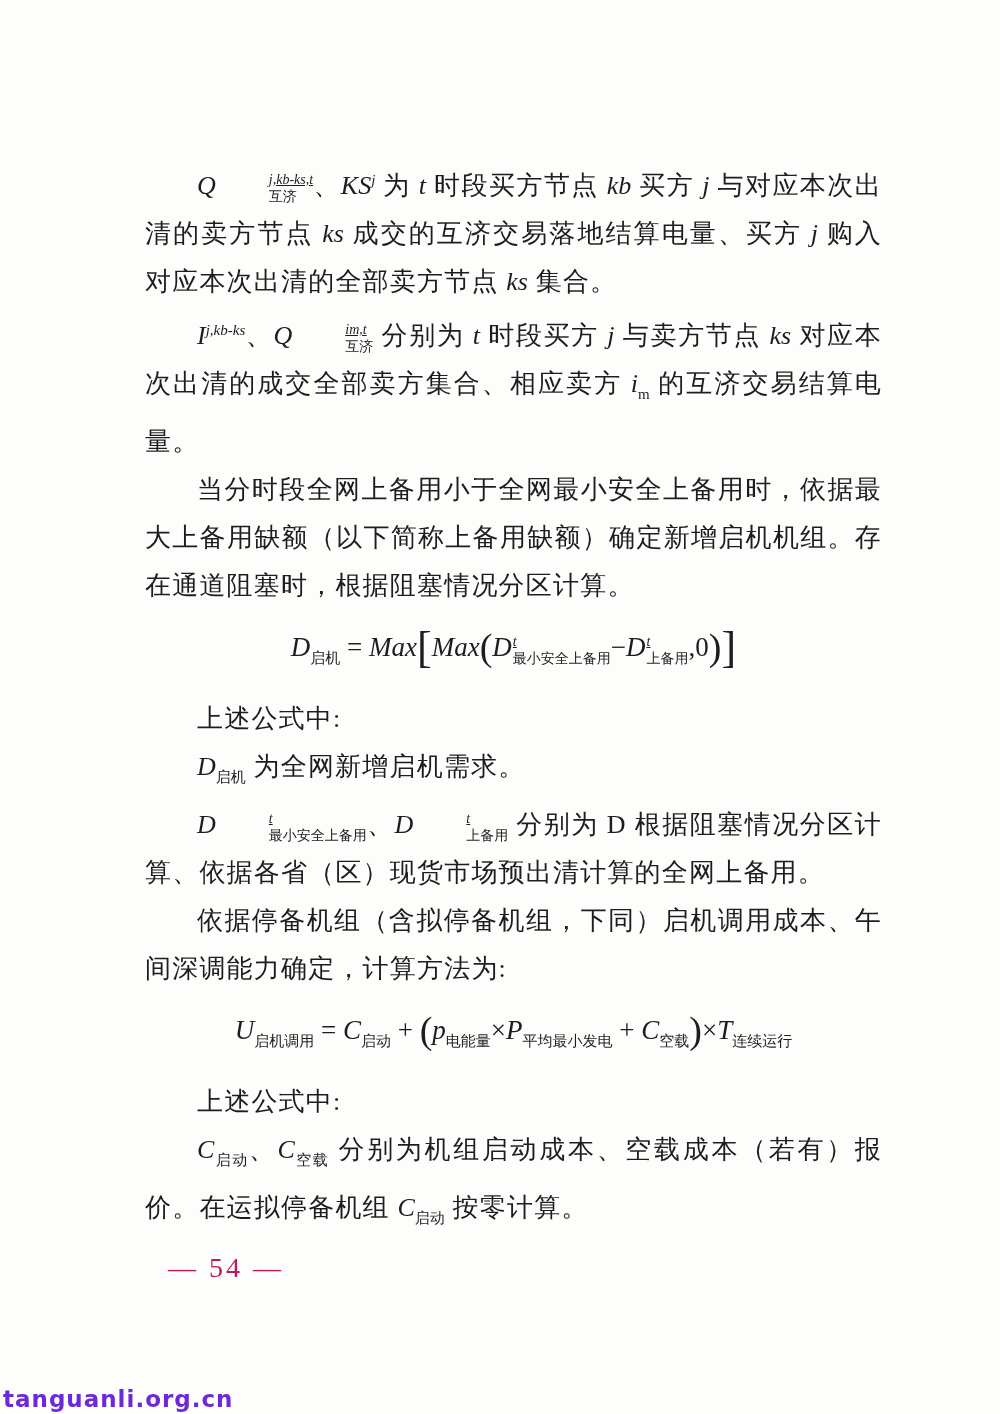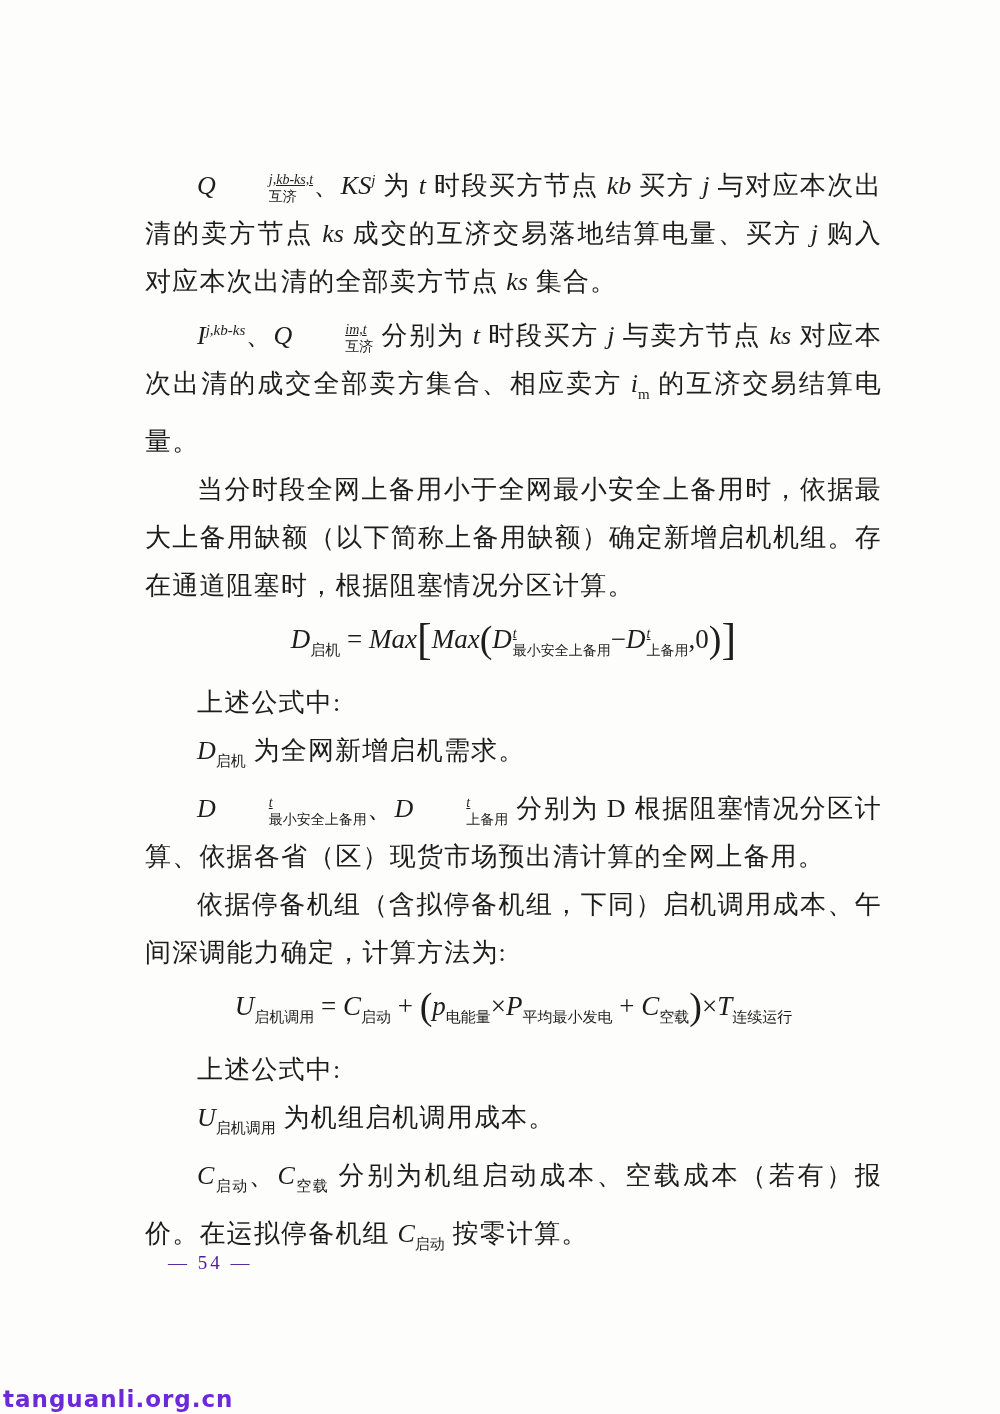--- a/index.html
+++ b/index.html
@@ -20,21 +20,21 @@
   p.para, p.heading {
     margin:0;
     font-size:26px;
     line-height:48px;
     letter-spacing:1.2px;
     text-align:justify;
     text-indent:2em;
   }
   p.heading { font-weight:bold; }
   p.formula {
-    margin:0;
+    margin:8px;
     font-size:27px;
     line-height:58px;
     letter-spacing:0;
     text-align:center;
     text-indent:0;
   }
   .mvar {
     font-style:italic;
     font-family:"Liberation Serif","DejaVu Serif",serif;
     letter-spacing:0;
@@ -57,23 +57,23 @@
     margin-left:1px;
   }
   .ss .ss-sup { display:block; font-style:italic;text-decoration:underline; }
   .ss .ss-sub { display:block; font-style:normal; margin-top:2px; }
   .op { font-style:normal; letter-spacing:0; }
   .big1 { font-size:38px; vertical-align:-4px; }
   .big2 { font-size:44px; vertical-align:-6px; }
   .page-number {
     position:absolute;
     left:168px; top:1252px;
-    font-size:19px;
+    font-size:28px;
     letter-spacing:3px;
-    color:#4c1d95;
+    color:#be185d;
   }
   .watermark {
     position:absolute;
     left:3px; top:1386px;
     font-family:"DejaVu Sans","Liberation Sans",sans-serif;
     font-weight:bold;
     font-size:23px;
     letter-spacing:1px;
     color:#dbe8ce;
   }
@@ -86,18 +86,17 @@
       <p class="para"><span class="mvar">Q</span><span class="ss"><span class="ss-sup">j,kb-ks,t</span><span class="ss-sub">互济</span></span><span class="txt">、</span><span class="mvar">KS</span><span class="msup">j</span><span class="txt"> 为 </span><span class="mvar">t</span><span class="txt"> 时段买方节点 </span><span class="mvar">kb</span><span class="txt"> 买方 </span><span class="mvar">j</span><span class="txt"> 与对应本次出清的卖方节点 </span><span class="mvar">ks</span><span class="txt"> 成交的互济交易落地结算电量、买方 </span><span class="mvar">j</span><span class="txt"> 购入对应本次出清的全部卖方节点 </span><span class="mvar">ks</span><span class="txt"> 集合。</span></p>
       <p class="para"><span class="mvar">I</span><span class="msup">j,kb-ks</span><span class="txt">、</span><span class="mvar">Q</span><span class="ss"><span class="ss-sup">im,t</span><span class="ss-sub">互济</span></span><span class="txt"> 分别为 </span><span class="mvar">t</span><span class="txt"> 时段买方 </span><span class="mvar">j</span><span class="txt"> 与卖方节点 </span><span class="mvar">ks</span><span class="txt"> 对应本次出清的成交全部卖方集合、相应卖方 </span><span class="mvar">i</span><span class="msub">m</span><span class="txt"> 的互济交易结算电量。</span></p>
       <p class="para"><span class="txt">当分时段全网上备用小于全网最小安全上备用时，依据最大上备用缺额（以下简称上备用缺额）确定新增启机机组。存在通道阻塞时，根据阻塞情况分区计算。</span></p>
       <p class="formula"><span class="mvar">D</span><span class="msub">启机</span><span class="op"> = </span><span class="mvar">Max</span><span class="op big2">[</span><span class="mvar">Max</span><span class="op big1">(</span><span class="mvar">D</span><span class="ss"><span class="ss-sup">t</span><span class="ss-sub">最小安全上备用</span></span><span class="op">−</span><span class="mvar">D</span><span class="ss"><span class="ss-sup">t</span><span class="ss-sub">上备用</span></span><span class="op">,0</span><span class="op big1">)</span><span class="op big2">]</span></p>
       <p class="para"><span class="txt">上述公式中:</span></p>
       <p class="para"><span class="mvar">D</span><span class="msub">启机</span><span class="txt"> 为全网新增启机需求。</span></p>
       <p class="para"><span class="mvar">D</span><span class="ss"><span class="ss-sup">t</span><span class="ss-sub">最小安全上备用</span></span><span class="txt">、</span><span class="mvar">D</span><span class="ss"><span class="ss-sup">t</span><span class="ss-sub">上备用</span></span><span class="txt"> 分别为 D 根据阻塞情况分区计算、依据各省（区）现货市场预出清计算的全网上备用。</span></p>
       <p class="para"><span class="txt">依据停备机组（含拟停备机组，下同）启机调用成本、午间深调能力确定，计算方法为:</span></p>
       <p class="formula"><span class="mvar">U</span><span class="msub">启机调用</span><span class="op"> = </span><span class="mvar">C</span><span class="msub">启动</span><span class="op"> + </span><span class="op big1">(</span><span class="mvar">p</span><span class="msub">电能量</span><span class="op">×</span><span class="mvar">P</span><span class="msub">平均最小发电</span><span class="op"> + </span><span class="mvar">C</span><span class="msub">空载</span><span class="op big1">)</span><span class="op">×</span><span class="mvar">T</span><span class="msub">连续运行</span></p>
       <p class="para"><span class="txt">上述公式中:</span></p>
-      <p class="para"><span class="mvar">U</span><span class="msub">启机调用</span><span class="txt"> 为机组启机调用成本。</span></p>
       <p class="para"><span class="mvar">C</span><span class="msub">启动</span><span class="txt">、</span><span class="mvar">C</span><span class="msub">空载</span><span class="txt"> 分别为机组启动成本、空载成本（若有）报价。在运拟停备机组 </span><span class="mvar">C</span><span class="msub">启动</span><span class="txt"> 按零计算。</span></p>
     </div>
   <div class="page-number">— 54 —</div>
   <div class="watermark" style="color: #6d28d9;">tanguanli.org.cn</div>
 </div>
 
 </body></html>

